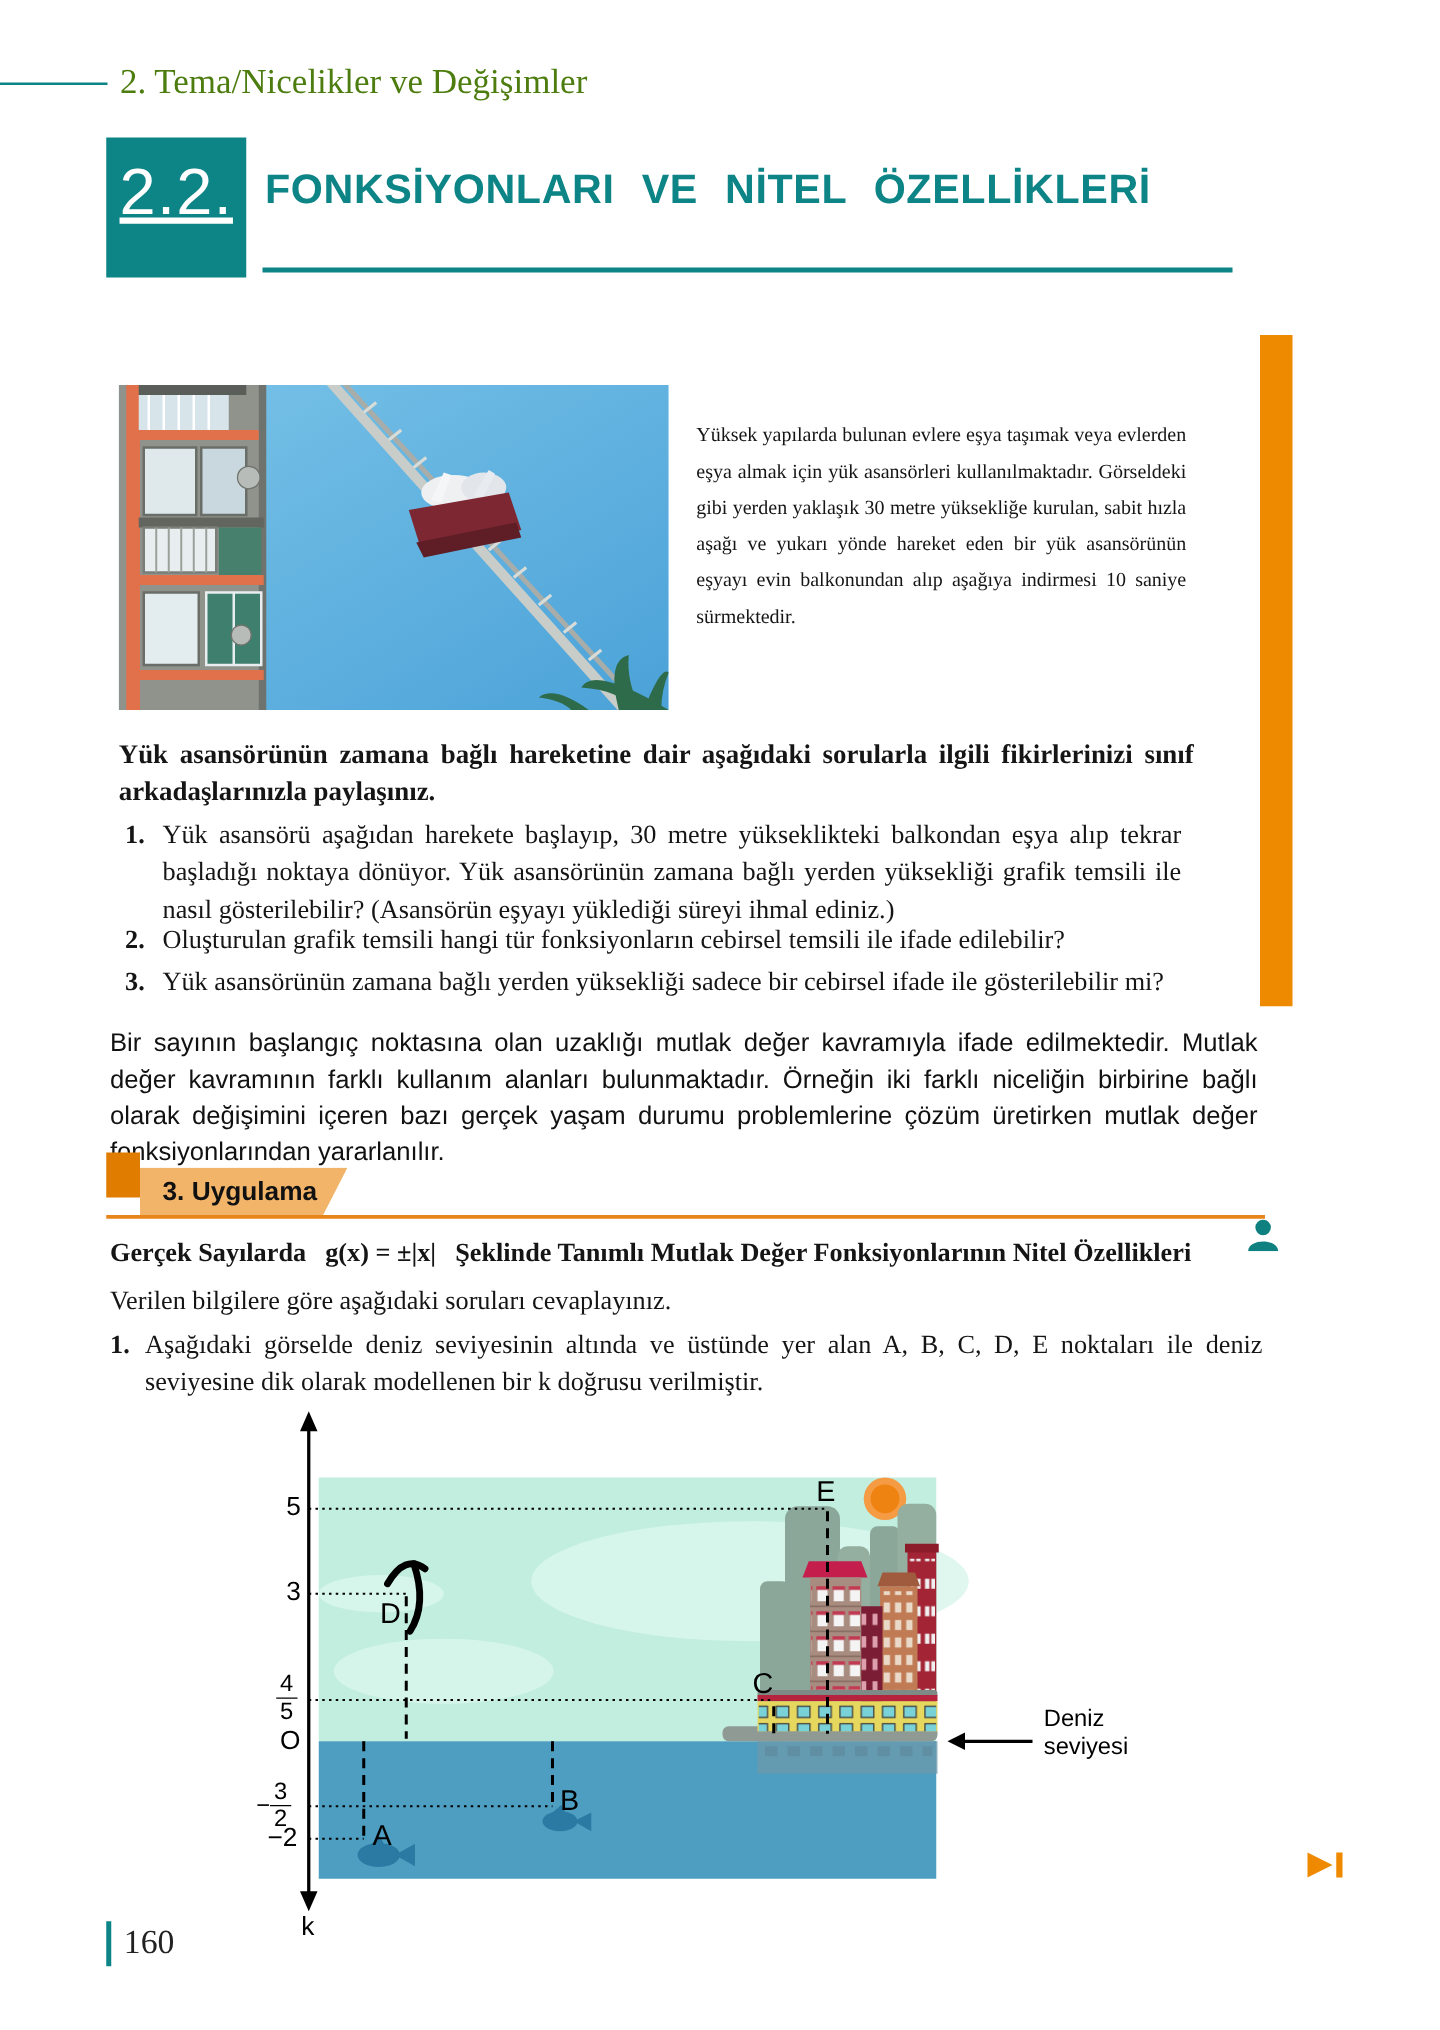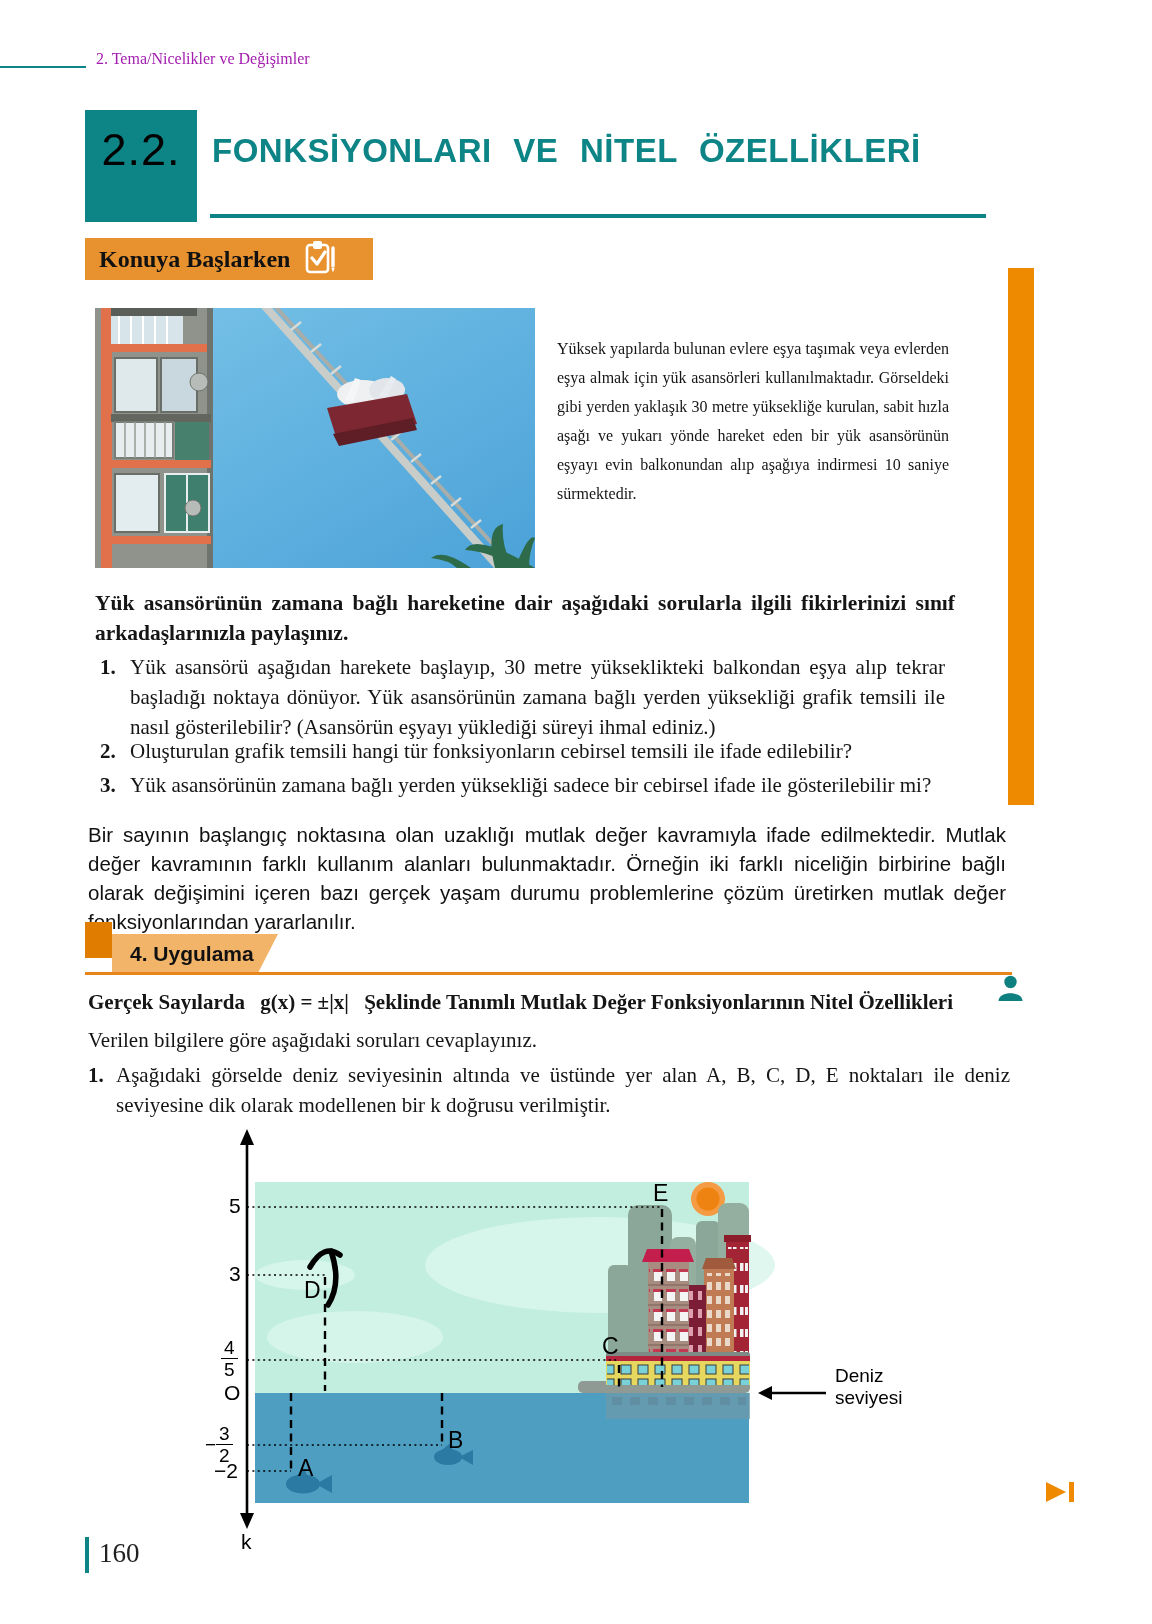--- a/index.html
+++ b/index.html
@@ -2,26 +2,26 @@
 <html><head>
 <meta charset="utf-8">
 <style>
   html,body{margin:0;padding:0;background:#ffffff;}
   .page{position:relative;width:1152px;height:1624px;background:#ffffff;overflow:hidden;
         font-family:"Liberation Serif","DejaVu Serif",serif;color:#151515;}
   .abs{position:absolute;}
 
   
   .crumb-line{left:0;top:66px;width:86px;height:2px;background:#0d8486;}
-  .crumb{left:96px;top:50px;font-size:16px;color:#a21caf;}
+  .crumb{left:96px;top:50px;font-size:28px;color:#4d7c0f;}
 
   
   .secnum-box{left:85px;top:110px;width:112px;height:112px;background:#0d8486;
               display:flex;align-items:flex-start;justify-content:center;}
-  .secnum{font-family:"Liberation Sans",sans-serif;font-size:45px;font-weight:500;color:#000000;margin-top:14px;letter-spacing:1px;}
+  .secnum{font-family:"Liberation Sans",sans-serif;font-size:52px;font-weight:500;color:#ffffff;margin-top:14px;letter-spacing:1px;text-decoration:underline;}
   .sectitle{left:212px;top:112px;width:790px;font-family:"Liberation Sans",sans-serif;
             color:#0d8486;font-weight:600;font-size:33px;letter-spacing:.5px;line-height:1.0;}
   .sectitle .t1{white-space:nowrap;display:block;}
   .sectitle .t2{white-space:nowrap;display:block;margin-top:22px;word-spacing:12px;}
   .title-underline{left:210px;top:214px;width:776px;height:4px;background:#0d8486;}
 
   
   .banner{left:85px;top:238px;width:288px;height:42px;background:#e8922f;
           display:flex;align-items:center;}
   .banner-label{font-size:24px;font-weight:bold;color:#111;margin-left:14px;}
@@ -90,32 +90,20 @@
   <div class="abs crumb">2. Tema/Nicelikler ve Değişimler</div>
 
   <div class="abs secnum-box">
     <div class="secnum">2.2.</div>
   </div>
   <div class="abs sectitle">
     <span class="t2">FONKSİYONLARI VE NİTEL ÖZELLİKLERİ</span>
   </div>
   <div class="abs title-underline"></div>
 
-  <div class="abs banner">
-    <span class="banner-label">Konuya Başlarken</span>
-    <span class="banner-icon">
-      <svg width="34" height="36" viewBox="0 0 34 36">
-        <rect x="3" y="6" width="21" height="27" rx="3" fill="none" stroke="#fff" stroke-width="2.6"></rect>
-        <rect x="9" y="2" width="9" height="8" rx="2" fill="#fff"></rect>
-        <polyline points="8,19 13,25 21,13" fill="none" stroke="#fff" stroke-width="3.2" stroke-linecap="round" stroke-linejoin="round"></polyline>
-        <line x1="29" y1="9" x2="29" y2="27" stroke="#fff" stroke-width="3.4" stroke-linecap="round"></line>
-        <polygon points="27.3,29 30.7,29 29,33.5" fill="#fff"></polygon>
-      </svg>
-    </span>
-  </div>
 
   <div class="abs right-bar"></div>
 
   <div class="abs photo">
     <svg width="440" height="260" viewBox="0 0 440 260">
       <defs>
         <linearGradient id="skyg" x1="0" y1="0" x2="1" y2="1">
           <stop offset="0" stop-color="#79c3e8"></stop>
             <stop offset="1" stop-color="#4ba2d8"></stop>
         </linearGradient>
@@ -202,21 +190,21 @@
   </div>
   <div class="abs q-item item3">
     <span class="q-num">3.</span>
     <span class="q-text">Yük asansörünün zamana bağlı yerden yüksekliği sadece bir cebirsel ifade ile gösterilebilir mi?</span>
   </div>
 
   <div class="abs abs-note">Bir sayının başlangıç noktasına olan uzaklığı mutlak değer kavramıyla ifade edilmektedir. Mutlak değer kavramının farklı kullanım alanları bulunmaktadır. Örneğin iki farklı niceliğin birbirine bağlı olarak değişimini içeren bazı gerçek yaşam durumu problemlerine çözüm üretirken mutlak değer fonksiyonlarından yararlanılır.</div>
 
   <div class="abs tab-square"></div>
   <div class="abs tab-shape">
-    <span class="tab-label">4. Uygulama</span>
+    <span class="tab-label">3. Uygulama</span>
   </div>
   <div class="abs tab-line"></div>
   <div class="abs person">
     <svg width="27" height="26" viewBox="0 0 27 26">
       <circle cx="13.5" cy="7" r="6.2" fill="#0e8080"></circle>
       <path d="M1.5,26 C1.5,15.5 25.5,15.5 25.5,26 Z" fill="#0e8080"></path>
     </svg>
   </div>
 
   <div class="abs apply-heading">

